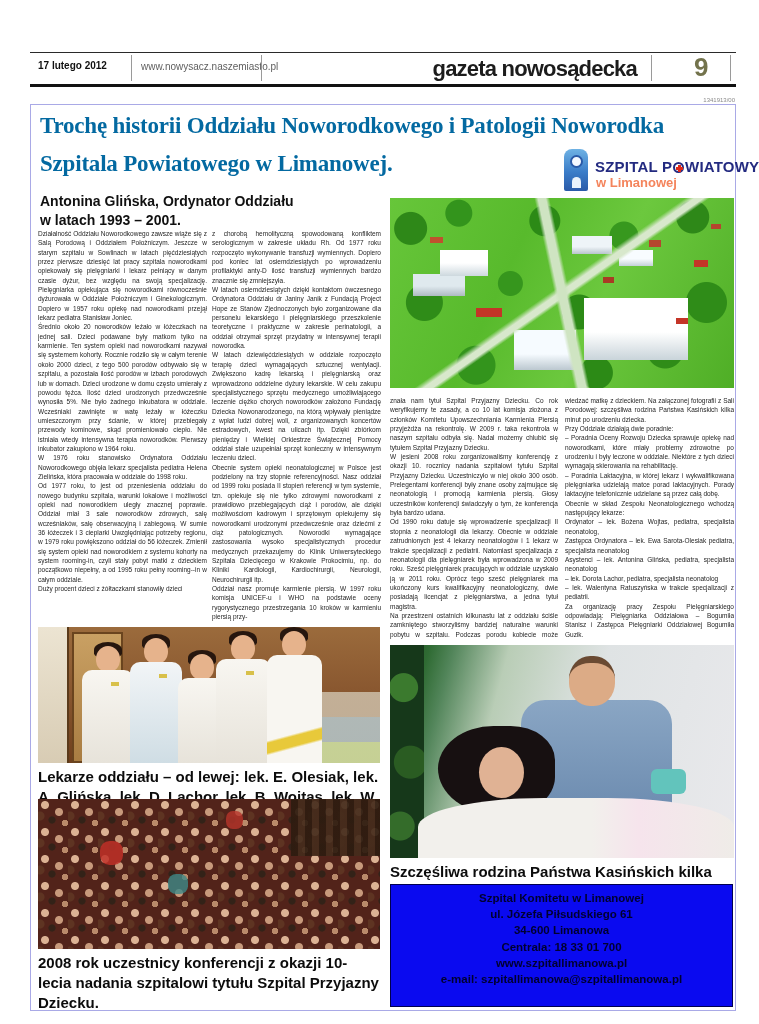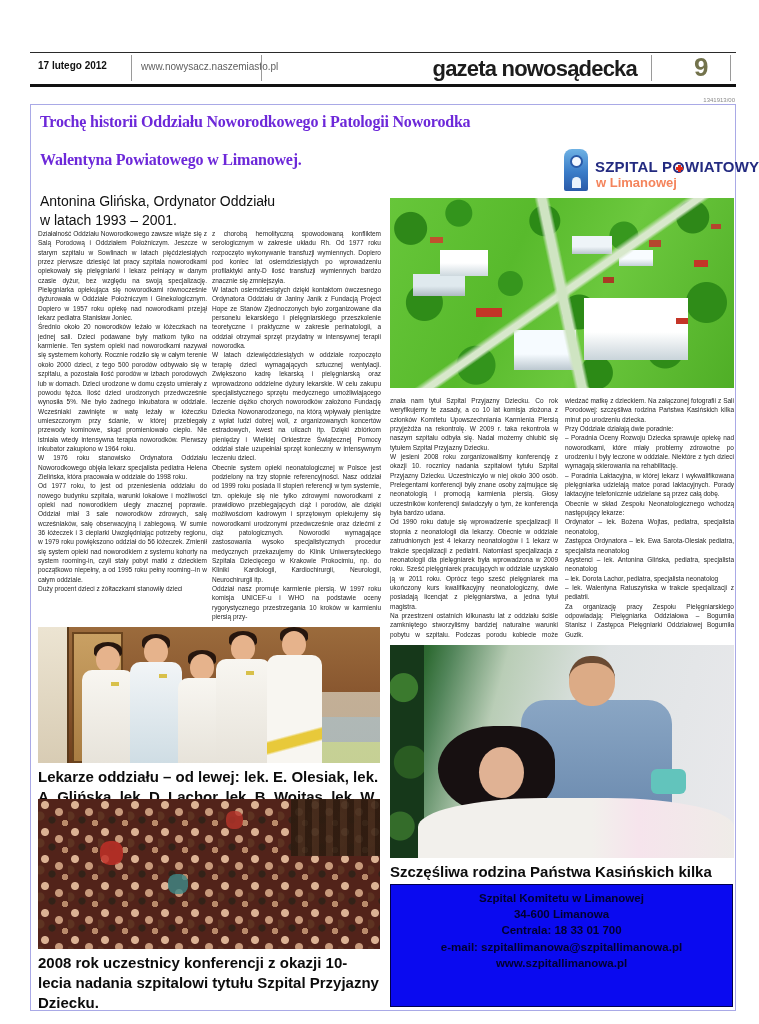--- a/index.html
+++ b/index.html
@@ -13,25 +13,25 @@
   .hsep { top:55px; width:1px; height:26px; background:#9a9a9a; }
   #hdr-date { left:38px; top:60px; font-size:10px; font-weight:bold; color:#111; }
   #hdr-site { left:141px; top:61px; font-size:10px; color:#5e5e5e; }
   #hdr-masthead { right:122px; top:56px; font-size:22px; font-weight:bold; letter-spacing:-0.8px; color:#1c1c1c; }
   #hdr-pagenum { left:694px; top:52px; font-size:26px; font-weight:bold; color:#73734c; }
   #ref-number { right:24px; top:97px; font-size:6px; color:#8a8a8a; }
 
   
   #frame { left:30px; top:104px; width:706px; height:907px; border:1px solid #a9a9e6; background:#fff; }
 
-  .title { font-family:"Liberation Serif", serif; font-weight:bold; color:#6d28d9; font-size:16px; letter-spacing:-0.2px; }
+  .title { font-family:"Liberation Serif", serif; font-weight:bold; color:#0369a1; font-size:23px; letter-spacing:-0.2px; }
   #title1 { left:40px; top:113px; }
   #title2 { left:40px; top:151px; }
 
-  .subtitle { font-size:14px; font-weight:normal; color:#101010; }
+  .subtitle { font-size:14px; font-weight:bold; color:#101010; }
   #subtitle1 { left:40px; top:193px; }
   #subtitle2 { left:40px; top:212px; }
 
   
   #logo { left:562px; top:146px; width:173px; height:52px; background:#fff; }
   #logo-icon { left:2px; top:3px; width:24px; height:42px; background:linear-gradient(180deg,#6fb2e4 0%,#3a7cc8 55%,#2a5aa8 100%); border-radius:8px 8px 2px 2px; }
   #logo-icon-clock { left:6px; top:6px; width:13px; height:13px; background:#f4f8ff; border:2px solid #2a5aa8; border-radius:50%; }
   #logo-icon-arch { left:8px; top:28px; width:9px; height:11px; background:#eaf2fb; border-radius:5px 5px 0 0; }
   #logo-text1 { left:33px; top:12px; font-size:15px; font-weight:800; color:#232a80; letter-spacing:0.2px; white-space:nowrap; }
   .logo-cross-o { display:inline-block; width:11px; height:11px; border:2px solid #232a80; border-radius:50%; position:relative; vertical-align:-1px; margin:0 1px; }
@@ -155,21 +155,21 @@
 <span class="abs" id="hdr-masthead">gazeta nowosądecka</span>
 <div class="abs hsep" style="left:651px;"></div>
 <span class="abs" id="hdr-pagenum">9</span>
 <div class="abs hsep" style="left:730px;"></div>
 <div class="abs" id="rule-thick"></div>
 <span class="abs" id="ref-number">1341913/00</span>
 
 <div class="abs" id="frame"></div>
 
 <div class="abs title" id="title1">Trochę historii Oddziału Noworodkowego i Patologii Noworodka</div>
-<div class="abs title" id="title2">Walentyna Powiatowego w Limanowej.</div>
+<div class="abs title" id="title2">Szpitala Powiatowego w Limanowej.</div>
 
 <div class="abs" id="logo">
   <div class="abs" id="logo-icon">
     <div class="abs" id="logo-icon-clock"></div>
     <div class="abs" id="logo-icon-arch"></div>
   </div>
   <div class="abs" id="logo-text1"><span>SZPITAL P</span><span class="logo-cross-o"><span class="cv"></span><span class="ch"></span></span><span>WIATOWY</span></div>
   <div class="abs" id="logo-text2">w Limanowej</div>
 </div>
 
@@ -257,17 +257,18 @@
   <div class="abs" id="fam-man-head"></div>
   <div class="abs" id="fam-woman-hair"></div>
   <div class="abs" id="fam-woman-face"></div>
   <div class="abs" id="fam-blanket"></div>
   <div class="abs" id="fam-teal"></div>
 </div>
 <div class="abs caption" id="cap-family">Szczęśliwa rodzina Państwa Kasińskich kilka minut po urodzeniu dziecka</div>
 
 <div class="abs" id="contact-box">
   <div class="contact-line">Szpital Komitetu w Limanowej</div>
+  <div class="contact-line">ul. Józefa Piłsudskiego 61</div>
   <div class="contact-line">34-600 Limanowa</div>
   <div class="contact-line">Centrala: 18 33 01 700</div>
+  <div class="contact-line">www.szpitallimanowa.pl</div>
   <div class="contact-line">e-mail: szpitallimanowa@szpitallimanowa.pl</div>
-  <div class="contact-line">www.szpitallimanowa.pl</div>
 </div>
 
 </body></html>

